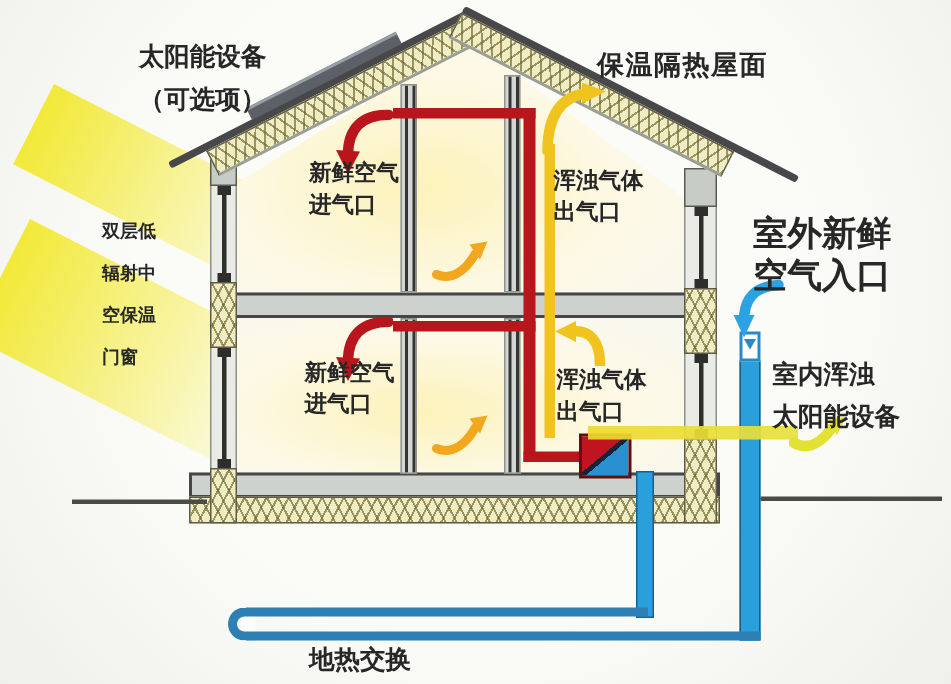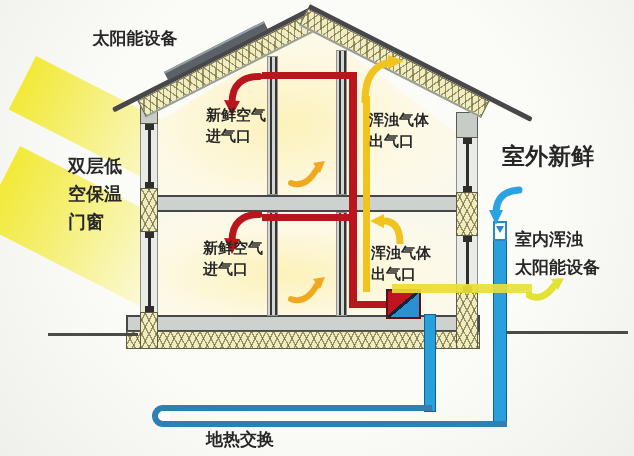--- a/index.html
+++ b/index.html
@@ -162,25 +162,28 @@
   </div>
   <div class="abs" style="left:526px;top:278px;z-index:6;">
     <svg width="38" height="26">
         <path d="M3 17 C11 22 20 19 28 8" fill="none" stroke="#e2e233" stroke-width="7" stroke-linecap="round"></path>
         <polygon points="38,0 25,1 32,12" fill="#e2e233"></polygon>
       </svg>
   </div>
 
   <div class="lbl" style="left:84px;top:24px;width:102px;text-align:center;font-size:17px;line-height:29px;">
     <div>太阳能设备</div>
-  </div>
-
-
-  <div class="lbl" style="left:68px;top:152px;font-size:18px;line-height:28px;">
+    <div>（可选项）</div>
+  </div>
+
+  <div class="lbl" style="left:398px;top:31px;font-size:18px;letter-spacing:1px;">保温隔热屋面</div>
+
+  <div class="lbl" style="left:68px;top:140px;font-size:12px;line-height:28px;">
     <div>双层低</div>
+    <div>辐射中</div>
     <div>空保温</div>
     <div>门窗</div>
   </div>
 
   <div class="lbl" style="left:206px;top:105px;font-size:15px;line-height:21px;">
     <div>新鲜空气</div>
     <div>进气口</div>
   </div>
 
   <div class="lbl" style="left:369px;top:110px;font-size:15px;line-height:21px;">
@@ -193,23 +196,24 @@
     <div>进气口</div>
   </div>
 
   <div class="lbl" style="left:371px;top:243px;font-size:15px;line-height:21px;">
     <div>浑浊气体</div>
     <div>出气口</div>
   </div>
 
   <div class="lbl" style="left:502px;top:142px;font-size:23px;line-height:28px;">
     <div>室外新鲜</div>
-  </div>
-
-  <div class="lbl" style="left:515px;top:225px;font-size:17px;line-height:28px;">
+    <div>空气入口</div>
+  </div>
+
+  <div class="lbl" style="left:515px;top:236px;font-size:17px;line-height:28px;">
     <div>室内浑浊</div>
     <div>太阳能设备</div>
   </div>
 
 
   <div class="lbl" style="left:206px;top:428px;font-size:17px;">地热交换</div>
 
 </div>
 
 </body></html>

